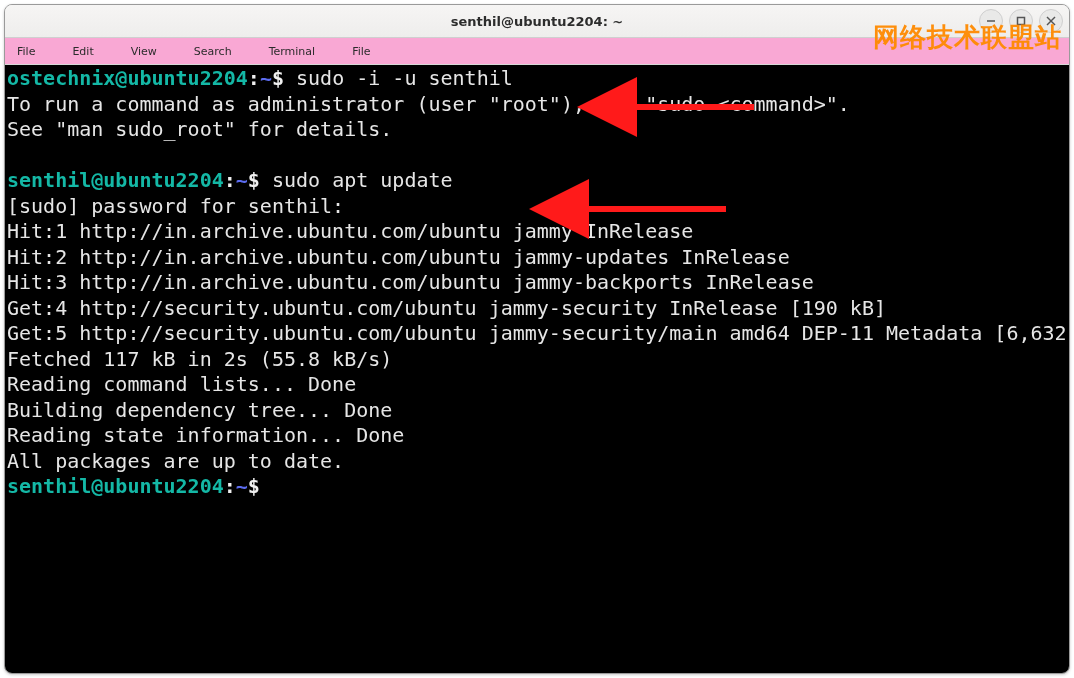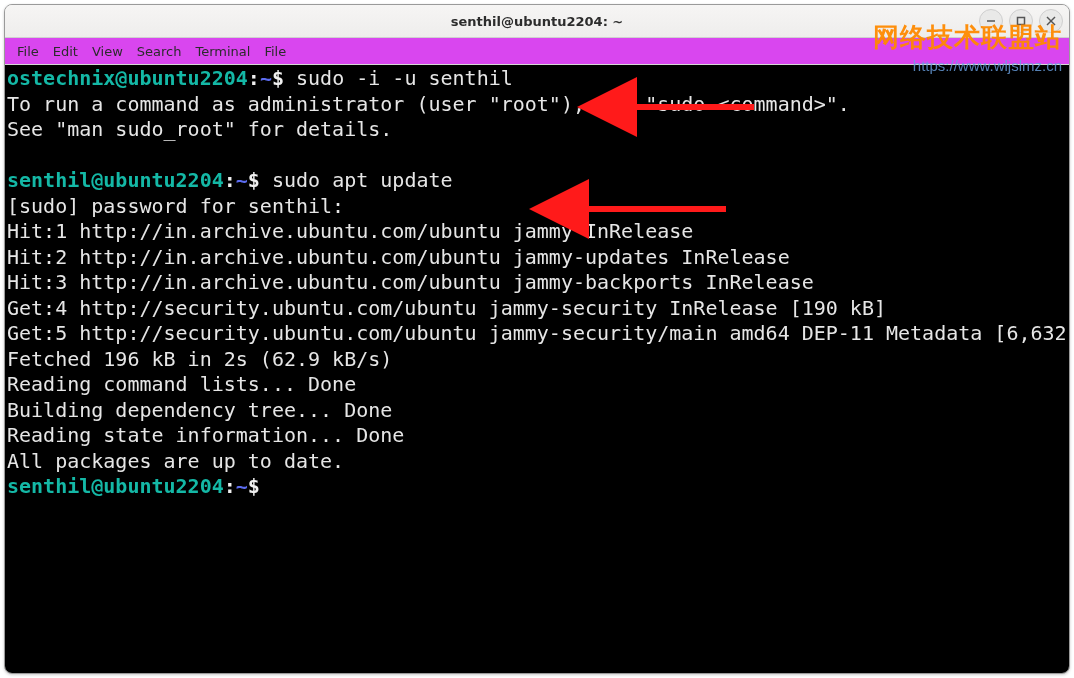--- a/index.html
+++ b/index.html
@@ -53,28 +53,28 @@
     border-radius: 50%;
     background: #e9e9e8;
     border: 1px solid #cfcfcf;
     display: flex;
     align-items: center;
     justify-content: center;
   }
   .win-btn svg { width: 10px; height: 10px; }
   .menubar {
     height: 26px;
-    background: #d946ef;
+    background: #f9a8d4;
     border-bottom: 1px solid #d8d8d7;
     display: flex;
     align-items: center;
     padding: 0 8px;
-    font-size: 13px;
+    font-size: 11px;
     color: #2b2b2b;
-    gap: 6px;
+    gap: 29px;
   }
   .menubar .menu-item {
     padding: 2px 4px;
     cursor: pointer;
   }
   .terminal {
     flex: 1;
     background: #000000;
     color: #e6e6e6;
     font-family: "DejaVu Sans Mono", "Liberation Mono", monospace;
@@ -96,21 +96,20 @@
     position: absolute;
     pointer-events: none;
   }
   .arrow svg { overflow: visible; }
 
   
   .watermark {
     position: absolute;
     right: 12px;
     top: 20px;
-    text-align: right;
     font-family: "Microsoft YaHei", "PingFang SC", sans-serif;
     pointer-events: none;
     opacity: 0.95;
   }
   .watermark .line1 {
     color: #ff8a00;
     font-size: 26px;
     font-weight: 700;
     letter-spacing: 1px;
   }
@@ -161,21 +160,21 @@
 <span class="plain">To run a command as administrator (user "root"), use "sudo &lt;command&gt;".</span>
 <span class="plain">See "man sudo_root" for details.</span>
 
 <span class="green">senthil@ubuntu2204</span><span class="white">:</span><span class="blue">~</span><span class="prompt-sym">$ </span><span class="plain">sudo apt update</span>
 <span class="plain">[sudo] password for senthil:</span>
 <span class="plain">Hit:1 http://in.archive.ubuntu.com/ubuntu jammy InRelease</span>
 <span class="plain">Hit:2 http://in.archive.ubuntu.com/ubuntu jammy-updates InRelease</span>
 <span class="plain">Hit:3 http://in.archive.ubuntu.com/ubuntu jammy-backports InRelease</span>
 <span class="plain">Get:4 http://security.ubuntu.com/ubuntu jammy-security InRelease [190 kB]</span>
 <span class="plain">Get:5 http://security.ubuntu.com/ubuntu jammy-security/main amd64 DEP-11 Metadata [6,632 B]</span>
-<span class="plain">Fetched 196 kB in 2s (62.9 kB/s)</span>
+<span class="plain">Fetched 117 kB in 2s (55.8 kB/s)</span>
 <span class="plain">Reading command lists... Done</span>
 <span class="plain">Building dependency tree... Done</span>
 <span class="plain">Reading state information... Done</span>
 <span class="plain">All packages are up to date.</span>
 <span class="green">senthil@ubuntu2204</span><span class="white">:</span><span class="blue">~</span><span class="prompt-sym">$ </span>
 
     
     <div class="arrow" style="left:492px; top:6px;">
       <svg width="190" height="20">
         <defs>
@@ -195,14 +194,13 @@
         </defs>
         <line x1="20" y1="10" x2="205" y2="10" stroke="#ff1a1a" stroke-width="6" marker-start="url(#ah2)"></line>
       </svg>
     </div>
   </div>
 
 </div>
 
 <div class="watermark">
   <div class="line1">网络技术联盟站</div>
-  <div class="line2">https://www.wljslmz.cn</div>
 </div>
 
 </body></html>

